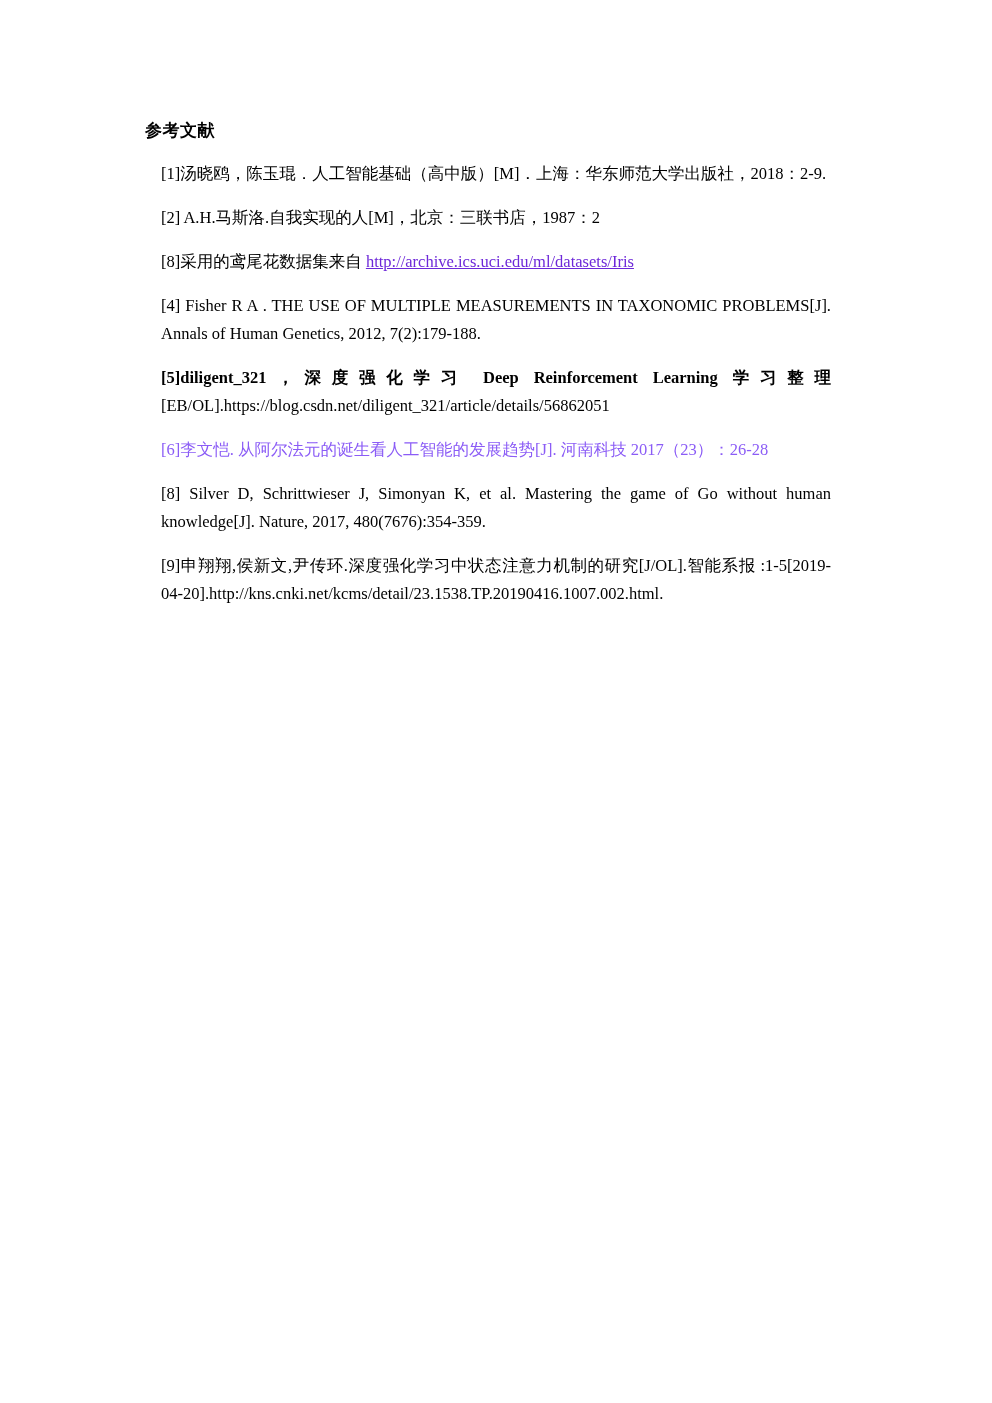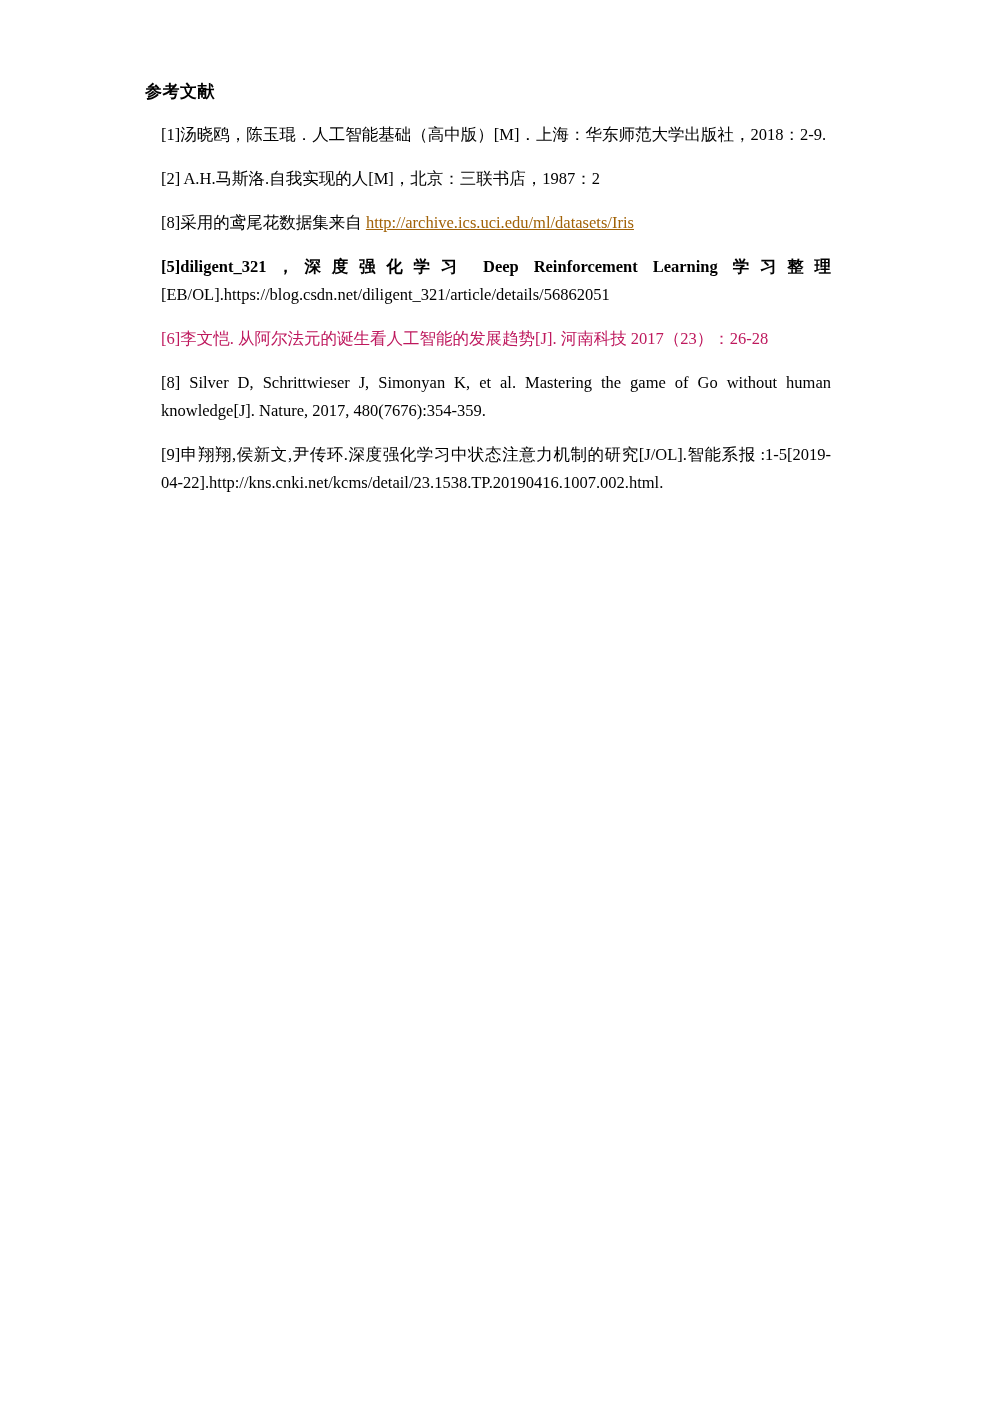--- a/index.html
+++ b/index.html
@@ -13,21 +13,21 @@
     font-family: "Liberation Serif", serif;
     color: #000000;
     overflow: hidden;
   }
   .page {
     position: relative;
     width: 992px;
     height: 1110px;
     background: #ffffff;
     box-sizing: border-box;
-    padding: 79px 145px 0 145px;
+    padding: 118px 145px 0 145px;
   }
   .doc-body {
     width: 702px;
   }
   .section-title {
     font-family: "Liberation Sans", sans-serif;
     font-weight: bold;
     font-size: 17px;
     line-height: 26px;
     margin: 0 0 4px 0;
@@ -42,44 +42,45 @@
     word-break: break-word;
   }
   .ref.bolded {
     font-weight: bold;
   }
   .ref.bolded .normal-weight {
     font-weight: normal;
   }
   .ref .link {
     text-decoration: underline;
-    color: #a16207;
+    color: #6d28d9;
   }
   .ref.grey {
-    color: #be185d;
+    color: #8b5cf6;
   }
 </style>
 </head>
 <body>
 
 <div class="page">
   <div class="doc-body">
 
     <h1 class="section-title">参考文献</h1>
 
     <p class="ref">[1]汤晓鸥，陈玉琨．人工智能基础（高中版）[M]．上海：华东师范大学出版社，2018：2-9.</p>
 
     <p class="ref">[2] A.H.马斯洛.自我实现的人[M]，北京：三联书店，1987：2</p>
 
     <p class="ref"><span>[8]采用的鸢尾花数据集来自 </span><span class="link">http://archive.ics.uci.edu/ml/datasets/Iris</span></p>
 
+    <p class="ref">[4] Fisher R A . THE USE OF MULTIPLE MEASUREMENTS IN TAXONOMIC PROBLEMS[J]. Annals of Human Genetics, 2012, 7(2):179-188.</p>
 
     <p class="ref bolded"><span>[5]diligent_321，深度强化学习 Deep Reinforcement Learning 学习整理</span><span class="normal-weight">[EB/OL].https://blog.csdn.net/diligent_321/article/details/56862051</span></p>
 
     <p class="ref grey">[6]李文恺. 从阿尔法元的诞生看人工智能的发展趋势[J]. 河南科技 2017（23）：26-28</p>
 
 
     <p class="ref">[8] Silver D, Schrittwieser J, Simonyan K, et al. Mastering the game of Go without human knowledge[J]. Nature, 2017, 480(7676):354-359.</p>
 
-    <p class="ref">[9]申翔翔,侯新文,尹传环.深度强化学习中状态注意力机制的研究[J/OL].智能系报 :1-5[2019-04-22].http://kns.cnki.net/kcms/detail/23.1538.TP.20190416.1007.002.html.</p>
+    <p class="ref">[9]申翔翔,侯新文,尹传环.深度强化学习中状态注意力机制的研究[J/OL].智能系报 :1-5[2019-04-20].http://kns.cnki.net/kcms/detail/23.1538.TP.20190416.1007.002.html.</p>
 
   </div>
 </div>
 
 </body></html>

